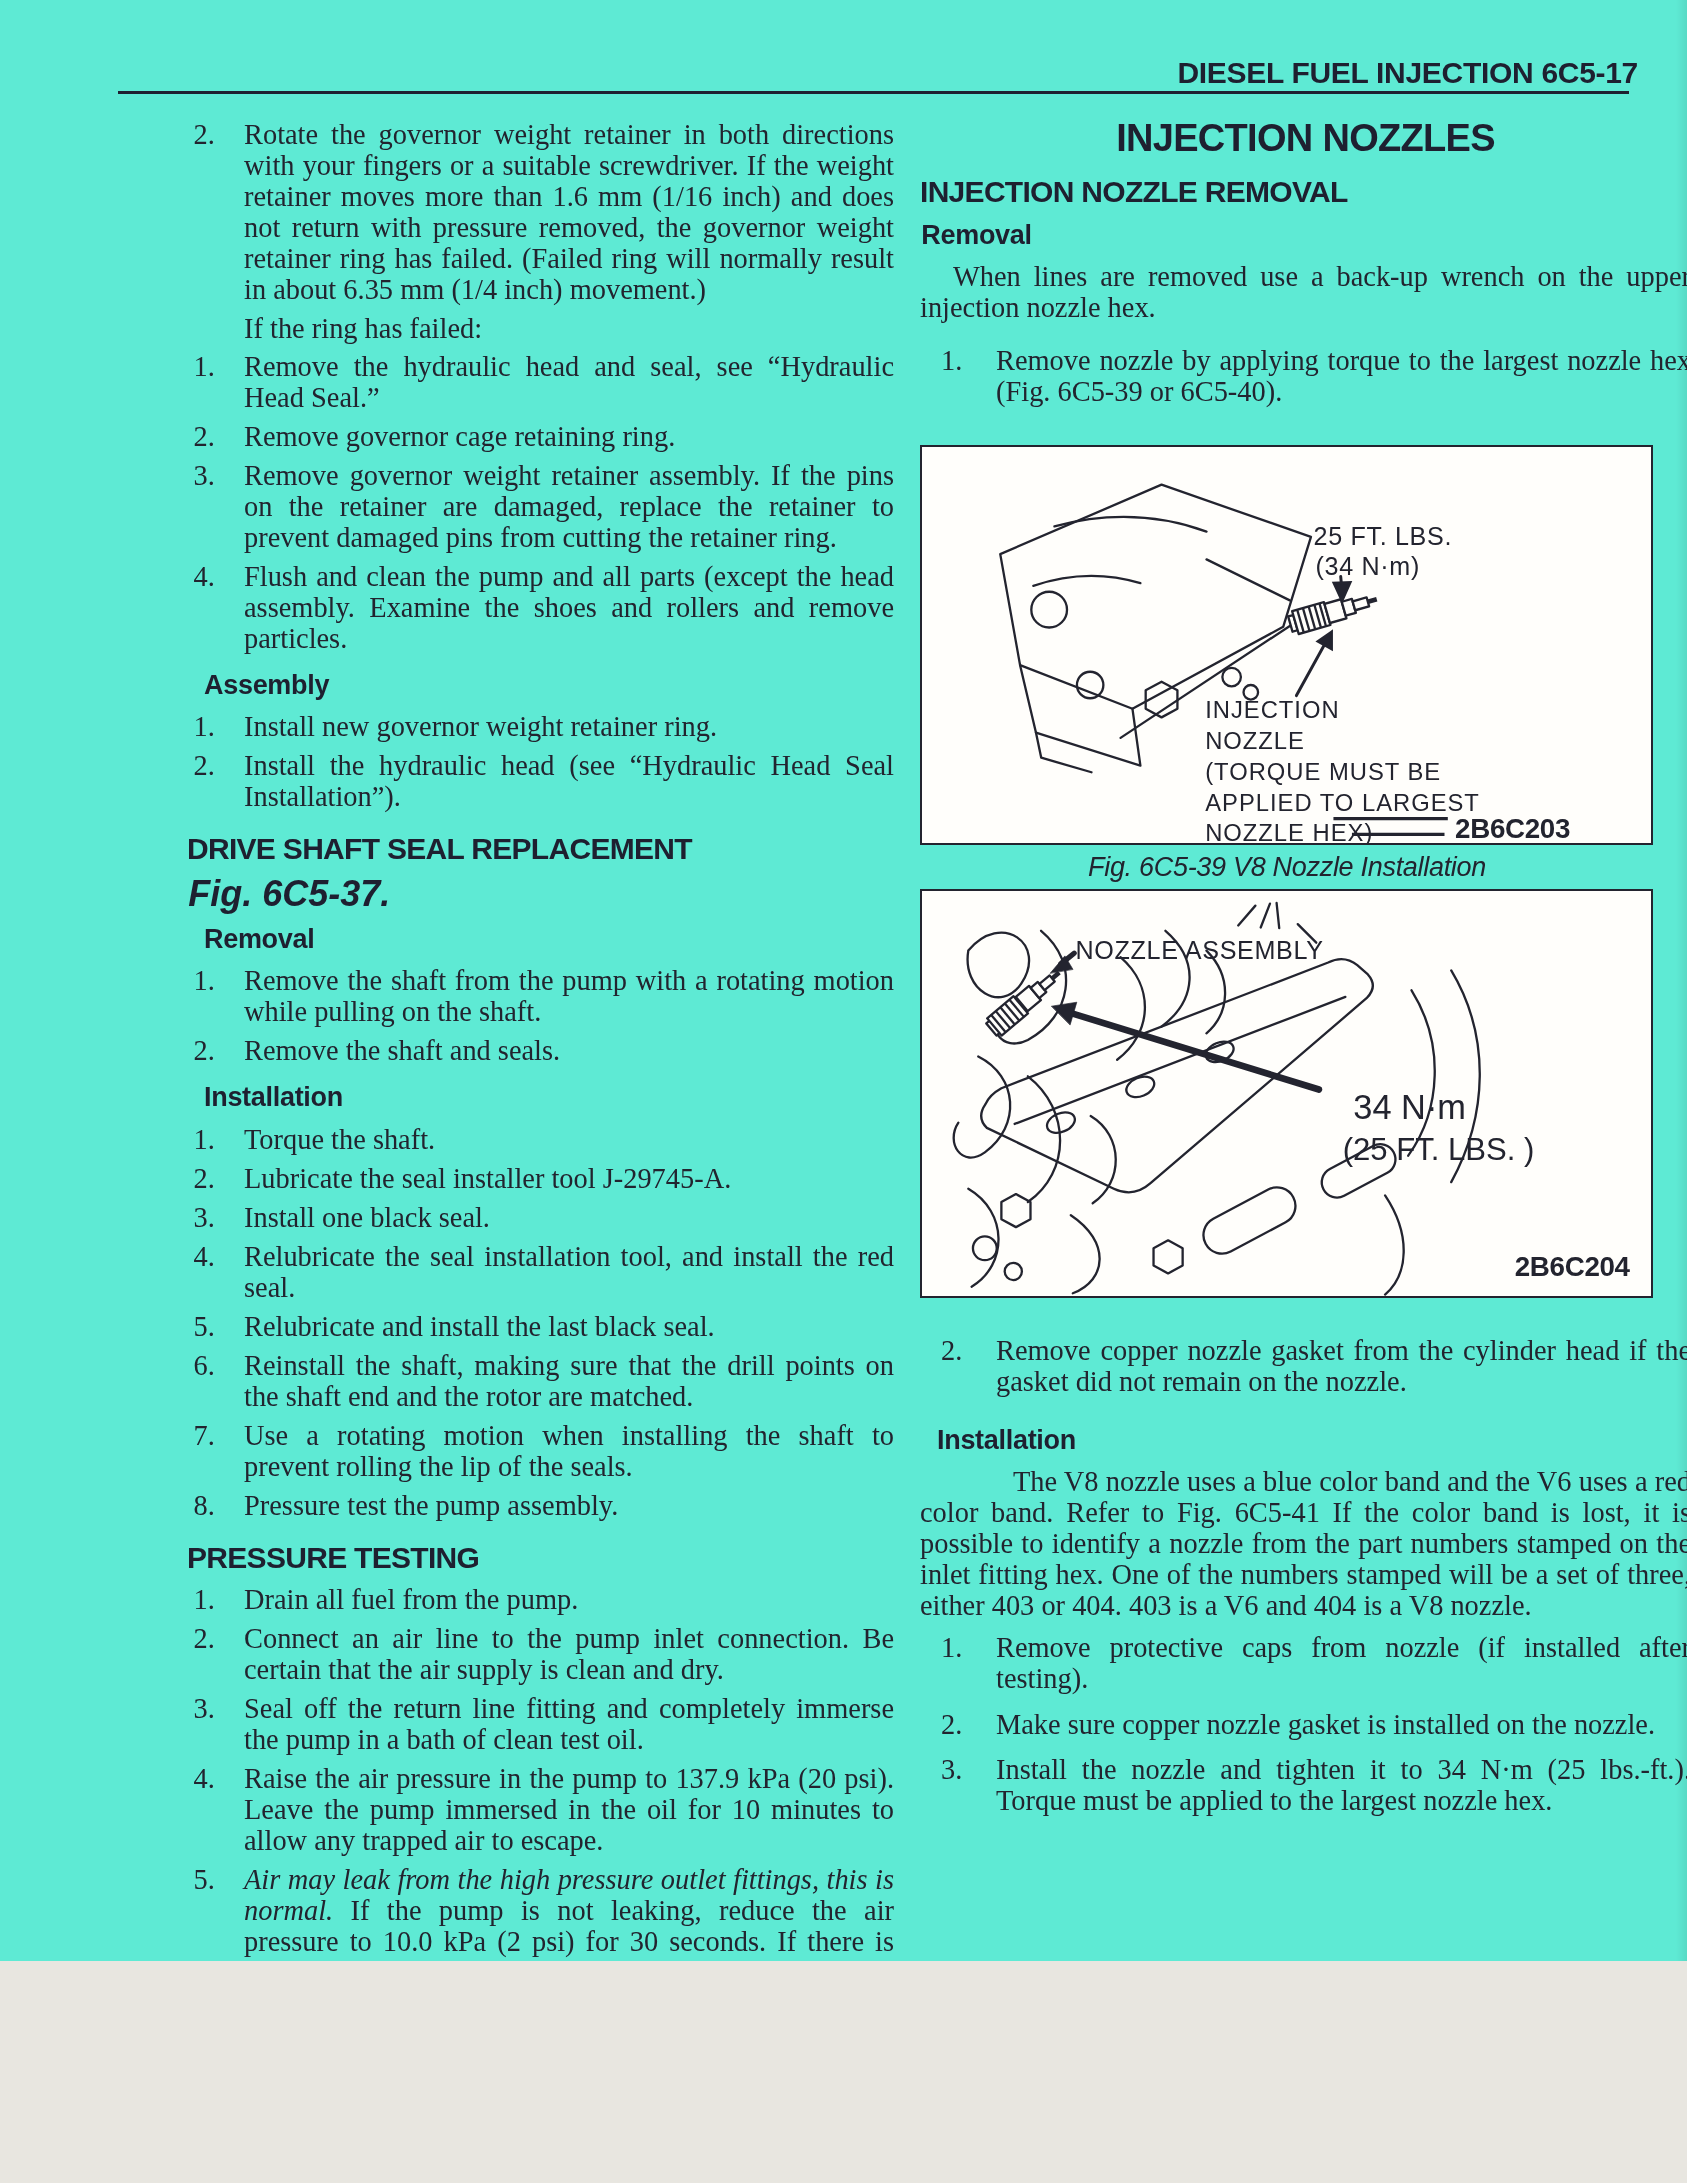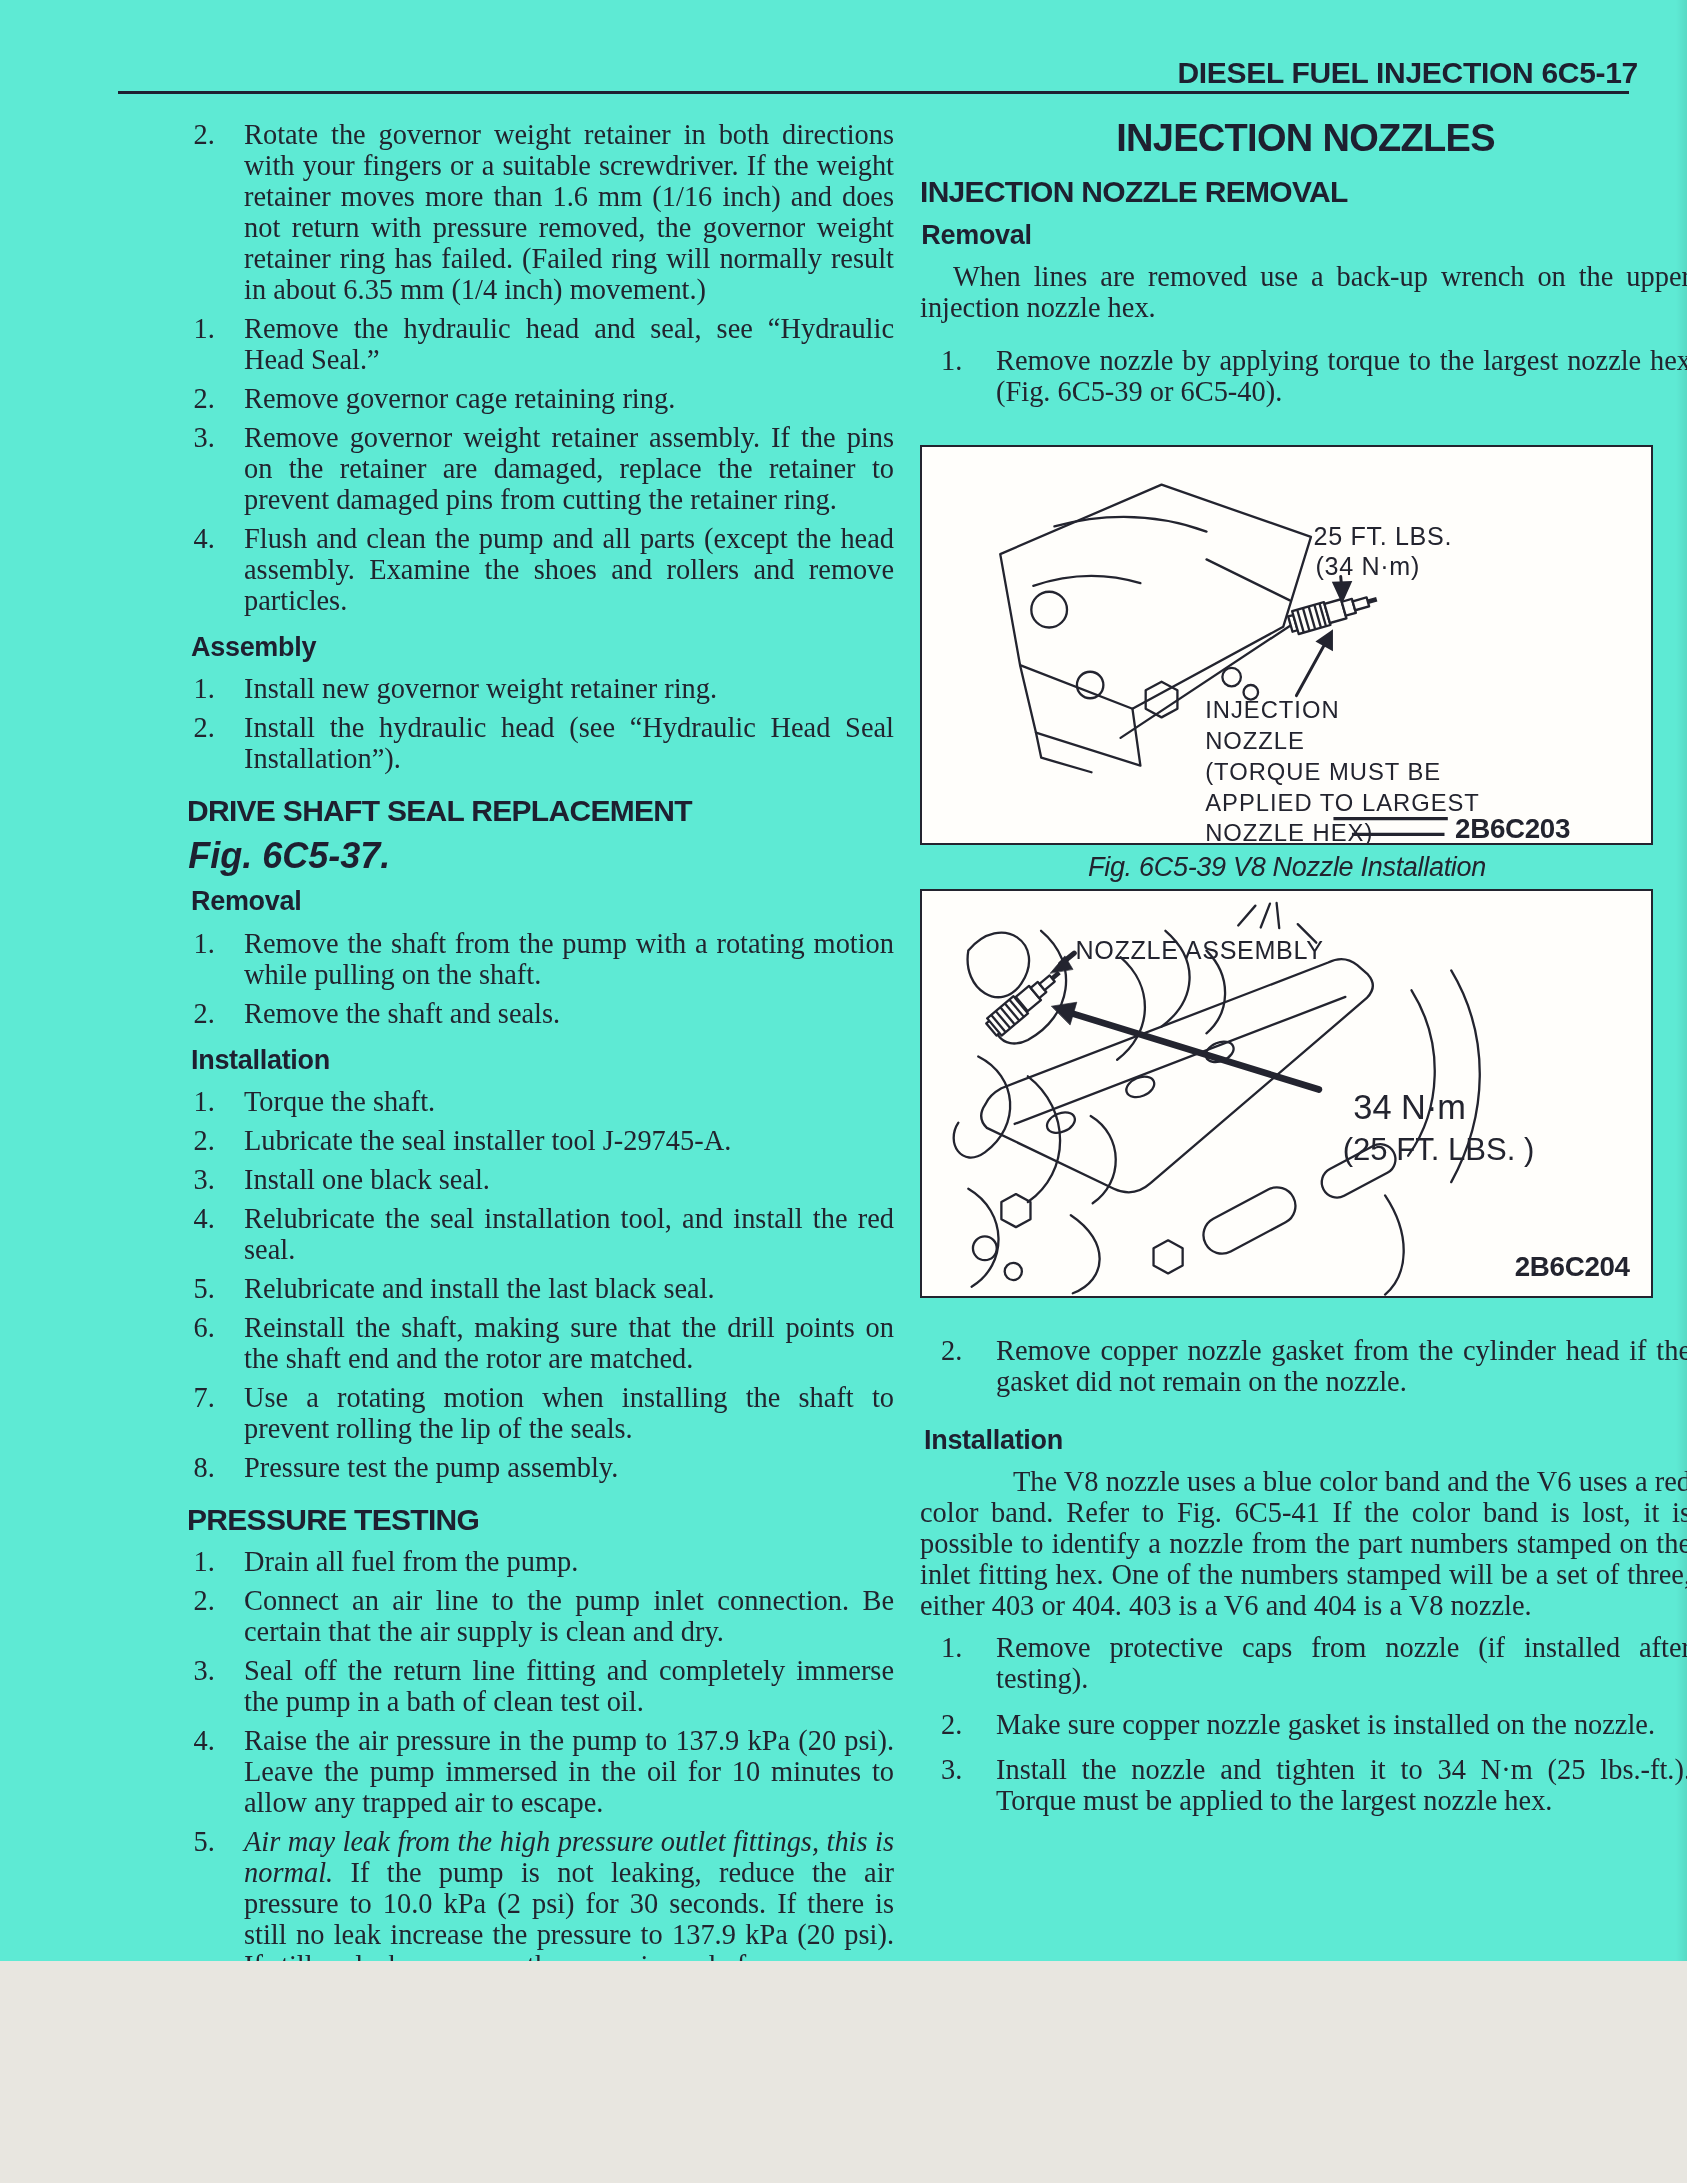--- a/index.html
+++ b/index.html
@@ -15,21 +15,21 @@
   .rule{position:absolute;left:118px;top:91px;width:1511px;height:3.3px;background:#1e2030;}
   .col{position:absolute;top:119px;font-size:28.4px;line-height:31px;}
   .col-left{left:187px;width:707px;}
   .col-right{left:920px;width:771px;}
   .item{display:flex;margin-bottom:8px;}
   .item .num{flex:0 0 57px;padding-left:6.6px;box-sizing:border-box;}
   .col-right .item .num{flex:0 0 76px;padding-left:21px;}
   .item .txt{flex:1;text-align:justify;}
   .cond{margin:1.3px 0 6.6px 57px;}
   .sub{font-family:"Liberation Sans","DejaVu Sans",sans-serif;font-weight:bold;font-size:27px;
-    letter-spacing:-0.3px;margin:17px 0 12px 4px;color:#1e2030;line-height:1.05;}
+    letter-spacing:-0.3px;margin:17px 0 12px 17px;color:#1e2030;line-height:1.05;}
   .sect{font-family:"Liberation Sans","DejaVu Sans",sans-serif;font-weight:bold;font-size:30px;
     letter-spacing:-0.7px;margin:21px 0 10.6px 0;color:#1e2030;line-height:1.05;}
   .title{font-family:"Liberation Sans","DejaVu Sans",sans-serif;font-weight:bold;font-size:38px;
     letter-spacing:-0.7px;text-align:center;color:#1e2030;line-height:1.05;margin:0;}
   .figref{font-family:Liberation Sans, sans-serif;font-weight:bold;font-style:italic;
     font-size:36px;margin:0 0 6.6px 1.3px;color:#1e2030;line-height:1.05;}
   .para{text-align:justify;text-indent:33px;margin-top:12px;}
   .notice{margin:17px 36px 0 30px;text-align:justify;}
   .nlabel{font-family:"Liberation Sans","DejaVu Sans",sans-serif;font-weight:bold;letter-spacing:-0.3px;}
   .step{margin-top:22.5px;}
@@ -56,20 +56,21 @@
 
   <div class="hdr">DIESEL FUEL INJECTION 6C5-17</div>
   <div class="rule"></div>
 
   <div class="col col-left">
 
     <div class="item">
       <span class="num">2.</span>
       <span class="txt">Rotate the governor weight retainer in both directions with your fingers or a suitable screwdriver. If the weight retainer moves more than 1.6 mm (1/16 inch) and does not return with pressure removed, the governor weight retainer ring has failed. (Failed ring will normally result in about 6.35 mm (1/4 inch) movement.)</span>
     </div>
+    <div class="cond">If the ring has failed:</div>
 
     <div class="item">
       <span class="num">1.</span>
       <span class="txt">Remove the hydraulic head and seal, see “Hydraulic Head Seal.”</span>
     </div>
     <div class="item">
       <span class="num">2.</span>
       <span class="txt">Remove governor cage retaining ring.</span>
     </div>
     <div class="item">

